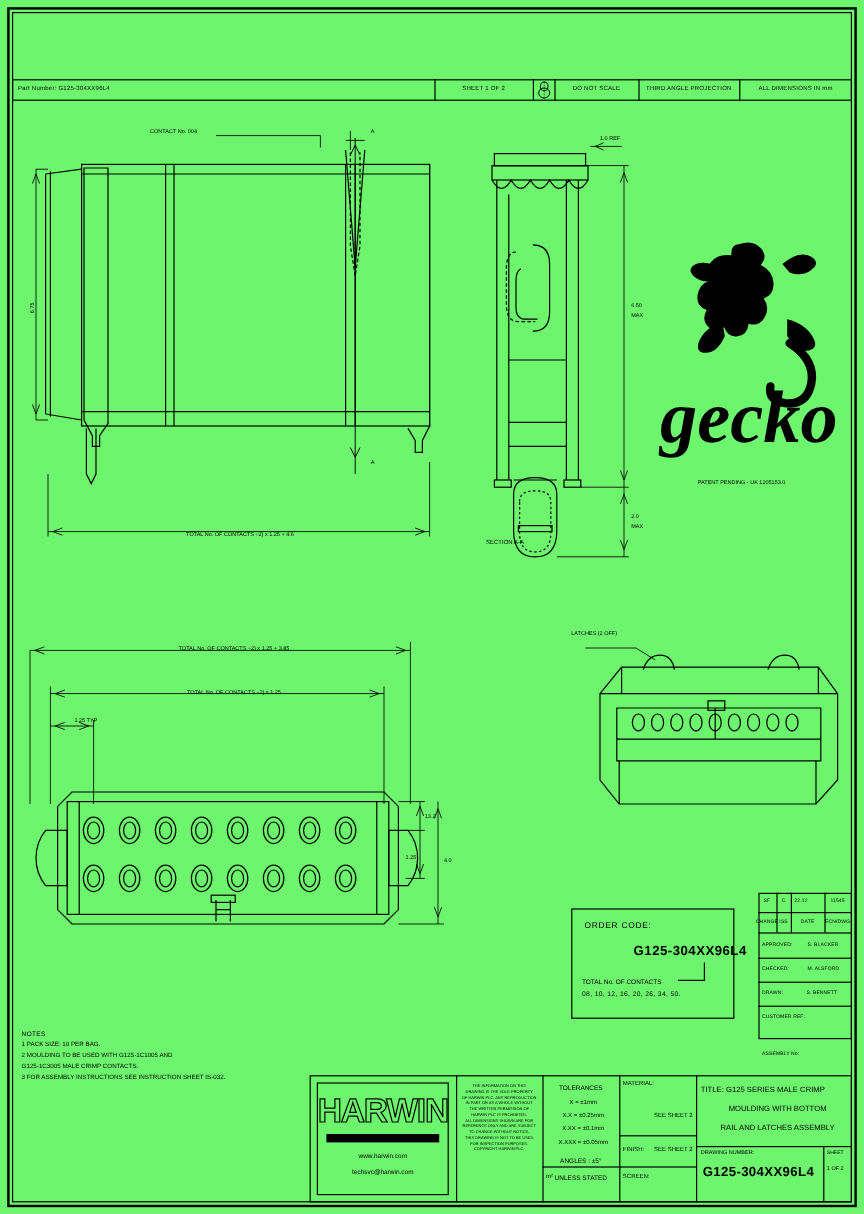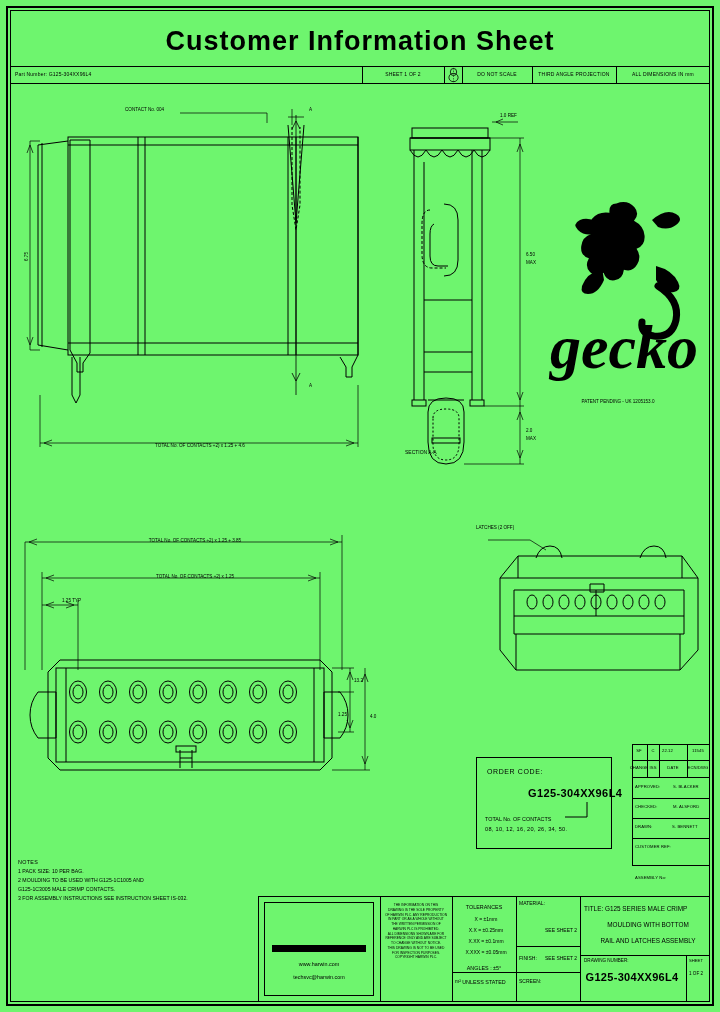--- a/index.html
+++ b/index.html
@@ -18,21 +18,20 @@
   .dimtxt{font-size:4.6px;}
 </style>
 </head>
 <body>
 
 <div id="sheet">
 
   <div class="box" style="left:6px;top:6px;width:708px;height:1000px;border-width:2px;"></div>
   <div class="box" style="left:10px;top:10px;width:700px;height:992px;border-width:1px;"></div>
 
-  <div id="title">Customer  Information  Sheet</div>
 
   <div class="box" style="left:10px;top:66px;width:700px;height:18px;border-width:1px;"></div>
   <div class="ln vl" style="left:362px;top:66px;height:18px;"></div>
   <div class="ln vl" style="left:444px;top:66px;height:18px;"></div>
   <div class="ln vl" style="left:462px;top:66px;height:18px;"></div>
   <div class="ln vl" style="left:532px;top:66px;height:18px;"></div>
   <div class="ln vl" style="left:616px;top:66px;height:18px;"></div>
 
   <div class="t tiny2" style="left:15px;top:72px;">Part Number:  G125-304XX96L4</div>
   <div class="t tiny2 ctr" style="left:403px;top:72px;">SHEET 1 OF 2</div>
@@ -334,20 +333,21 @@
   <div class="ln vl" style="left:452px;top:896px;height:106px;"></div>
   <div class="ln vl" style="left:516px;top:896px;height:106px;"></div>
   <div class="ln vl" style="left:580px;top:896px;height:106px;"></div>
   <div class="ln hl" style="left:580px;top:955px;width:130px;"></div>
   <div class="ln hl" style="left:516px;top:946px;width:64px;"></div>
   <div class="ln hl" style="left:516px;top:972px;width:64px;"></div>
   <div class="ln hl" style="left:452px;top:972px;width:64px;"></div>
   <div class="ln vl" style="left:686px;top:955px;height:47px;"></div>
 
   <div class="box" style="left:264px;top:902px;width:110px;height:94px;border-width:1px;"></div>
+  <div class="t" style="left:319px;top:912px;transform:translateX(-50%);font-size:28px;font-weight:bold;letter-spacing:-1px;-webkit-text-stroke:1px #000;color:transparent;font-family:'Liberation Sans',sans-serif;">HARWIN</div>
   <div class="ln" style="left:272px;top:945px;width:94px;height:7px;"></div>
   <div class="t ctr" style="left:319px;top:962px;font-size:5.4px;">www.harwin.com</div>
   <div class="t ctr" style="left:319px;top:975px;font-size:5.4px;">techsvc@harwin.com</div>
 
   <div id="disclaimer" style="position:absolute;left:383px;top:903px;width:66px;font-size:3.3px;line-height:1.45;text-align:center;">
       <div>THE INFORMATION ON THIS</div>
       <div>DRAWING IS THE SOLE PROPERTY</div>
       <div>OF HARWIN PLC. ANY REPRODUCTION</div>
       <div>IN PART OR AS A WHOLE WITHOUT</div>
       <div>THE WRITTEN PERMISSION OF</div>

